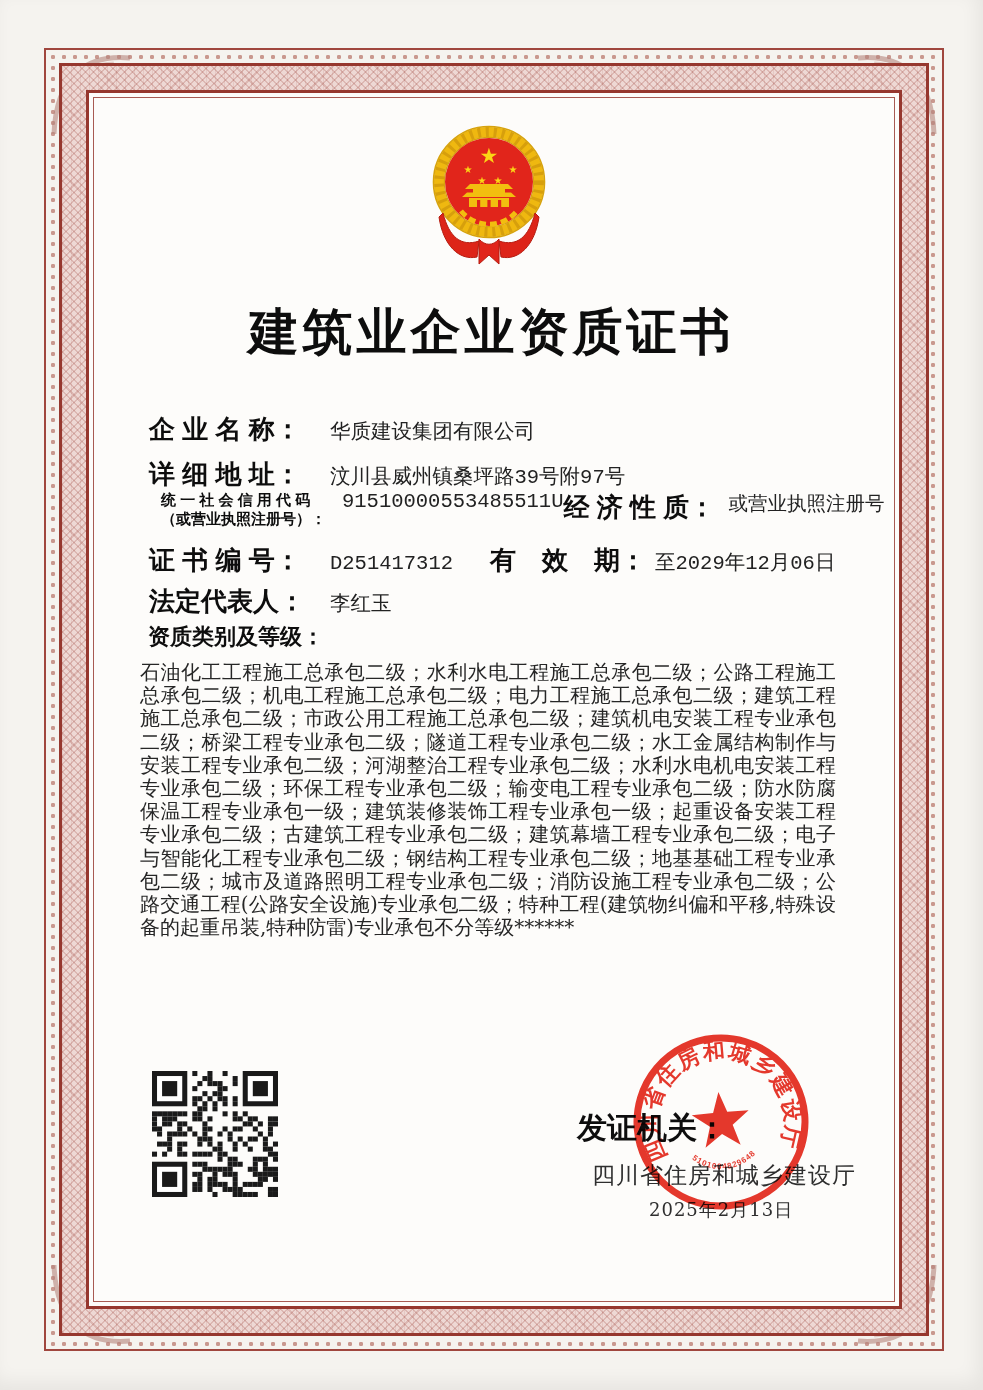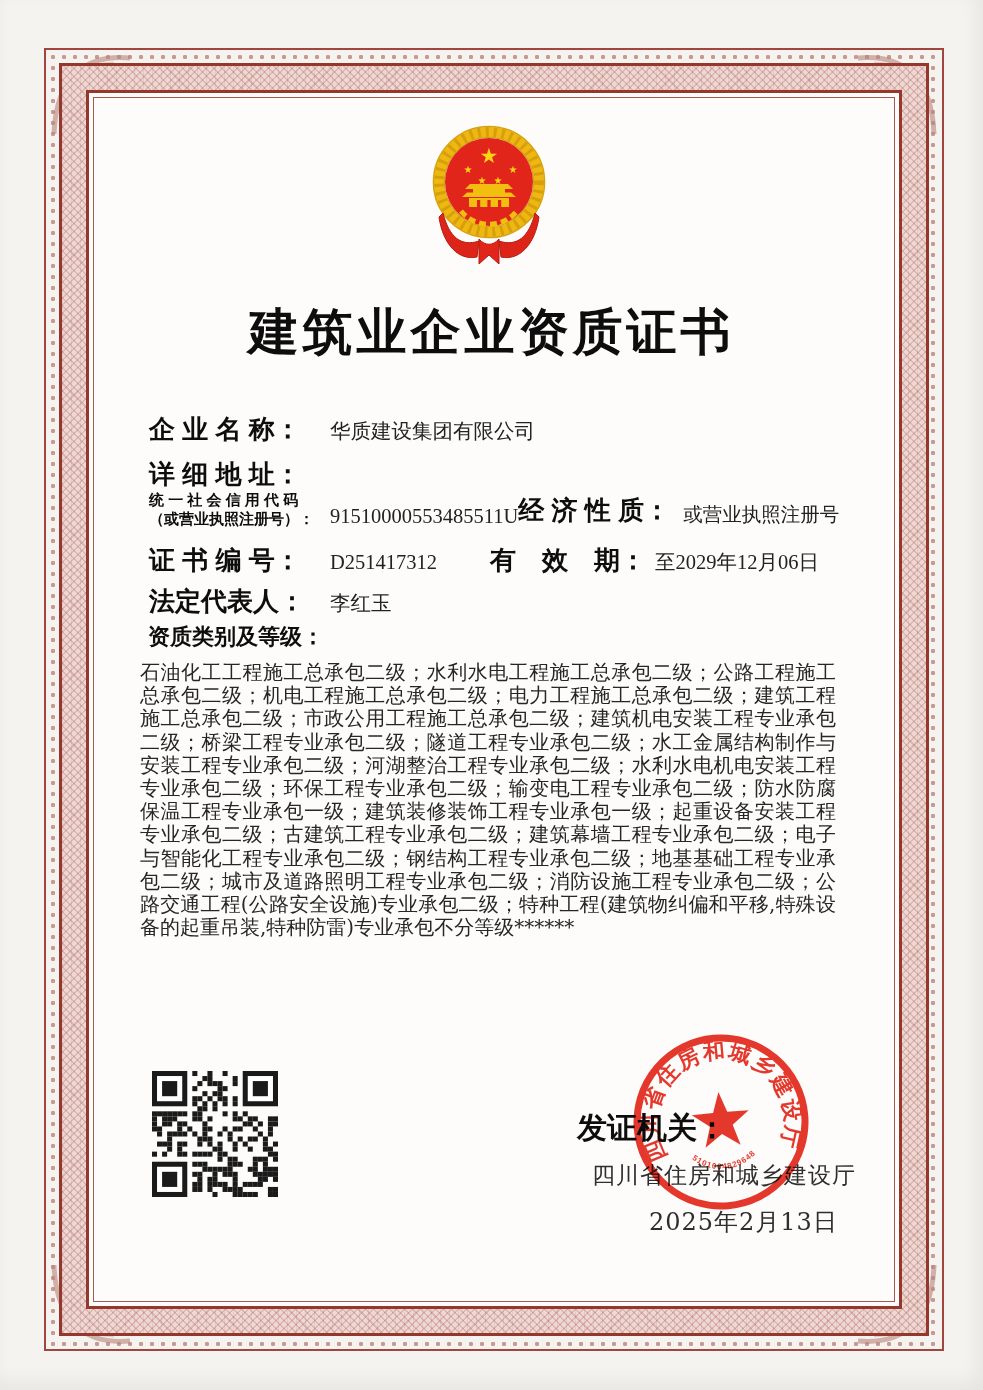--- a/index.html
+++ b/index.html
@@ -24,36 +24,36 @@
   .corner.tr{right:-4px;top:-4px;transform:scaleX(-1);}
   .corner.bl{left:-4px;bottom:-4px;transform:scaleY(-1);}
   .corner.br{right:-4px;bottom:-4px;transform:scale(-1,-1);}
   
   .content{position:absolute;inset:0;z-index:5;}
   .emblem{position:absolute;left:427px;top:124px;width:124px;height:150px;}
   .title{position:absolute;left:0;top:299px;width:100%;text-align:center;
         font-weight:700;font-size:50px;letter-spacing:4px;color:#0d0d0d;
         font-family:"Liberation Sans",sans-serif;}
   .row{position:absolute;left:149px;display:flex;align-items:baseline;white-space:pre;}
-  .row.center{align-items:flex-end;}
+  .row.center{align-items:flex-start;margin-left:12px;}
   .flabel{flex:0 0 181px;font-weight:700;font-size:26px;color:#0d0d0d;white-space:pre;}
   .flabel2{flex:0 0 165px;font-weight:700;font-size:26px;color:#0d0d0d;white-space:pre;}
-  .fvalue{font-family:Liberation Serif, serif;font-size:20.5px;color:#222;}
+  .fvalue{font-family:Liberation Mono, monospace;font-size:20.5px;color:#222;}
   .fvalue.w1{flex:0 0 160px;}
   .credit-label{flex:0 0 181px;font-weight:700;font-size:15px;line-height:19px;color:#0d0d0d;white-space:pre;}
   .section-label{position:absolute;left:148px;top:622px;font-weight:700;font-size:22px;color:#0d0d0d;}
   .qual-text{position:absolute;left:140px;top:661px;width:696px;
         font-family:"DejaVu Serif","Liberation Serif",serif;font-size:20px;line-height:23.2px;
         color:#262626;text-align:justify;}
   .qr{position:absolute;left:152px;top:1071px;width:126px;height:126px;}
   .issuer-label{position:absolute;left:577px;top:1108px;font-weight:700;font-size:30px;color:#0d0d0d;}
   .issuer-authority{position:absolute;left:592px;top:1160px;
         font-family:"DejaVu Serif","Liberation Serif",serif;font-size:23px;color:#2e2e2e;letter-spacing:1px;}
   .issuer-date{position:absolute;left:649px;top:1198px;
-        font-family:"DejaVu Serif","Liberation Serif",serif;font-size:24px;color:#2e2e2e;letter-spacing:1px;margin-top:8px;}
+        font-family:"DejaVu Serif","Liberation Serif",serif;font-size:18px;color:#2e2e2e;letter-spacing:1px;}
   .seal{position:absolute;left:631px;top:1032px;width:180px;height:180px;z-index:8;
         mix-blend-mode:multiply;opacity:.92;transform:rotate(-5deg);}
   .seal text{font-family:"Liberation Sans",sans-serif;font-weight:700;}
 </style>
 </head>
 <body>
 
 <div class="page">
 
   <div class="frame-outerline">
@@ -124,20 +124,21 @@
 
     <div class="title">建筑业企业资质证书</div>
 
     <div class="row" style="top:412px;">
       <span class="flabel">企 业 名 称：</span>
       <span class="fvalue">华质建设集团有限公司</span>
     </div>
 
     <div class="row" style="top:457px;">
       <span class="flabel">详 细 地 址：</span>
+      <span class="fvalue">汶川县威州镇桑坪路39号附97号</span>
     </div>
 
     <div class="row center" style="top:490px;">
       <span class="credit-label"><span>统 一 社 会 信 用 代 码</span><br><span>（或营业执照注册号）：</span></span>
       <span class="fvalue w1">91510000553485511U</span>
       <span class="flabel2">经 济 性 质：</span>
       <span class="fvalue" style="font-size:19.5px;">或营业执照注册号</span>
     </div>
 
     <div class="row" style="top:543px;">

